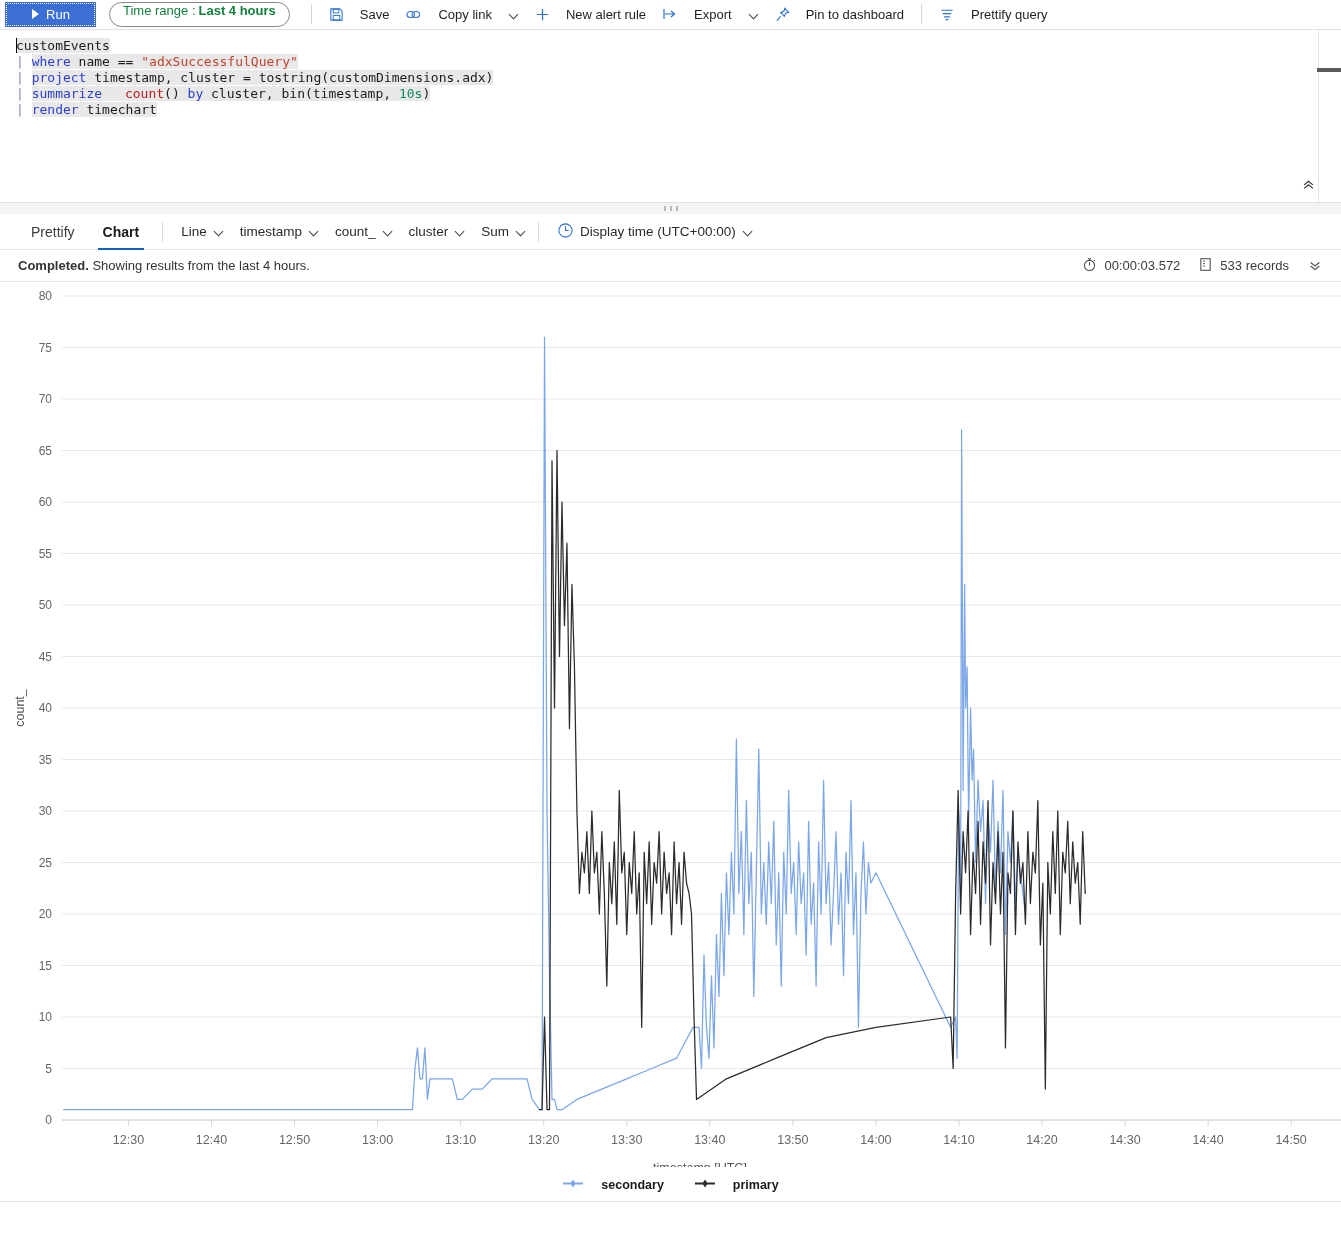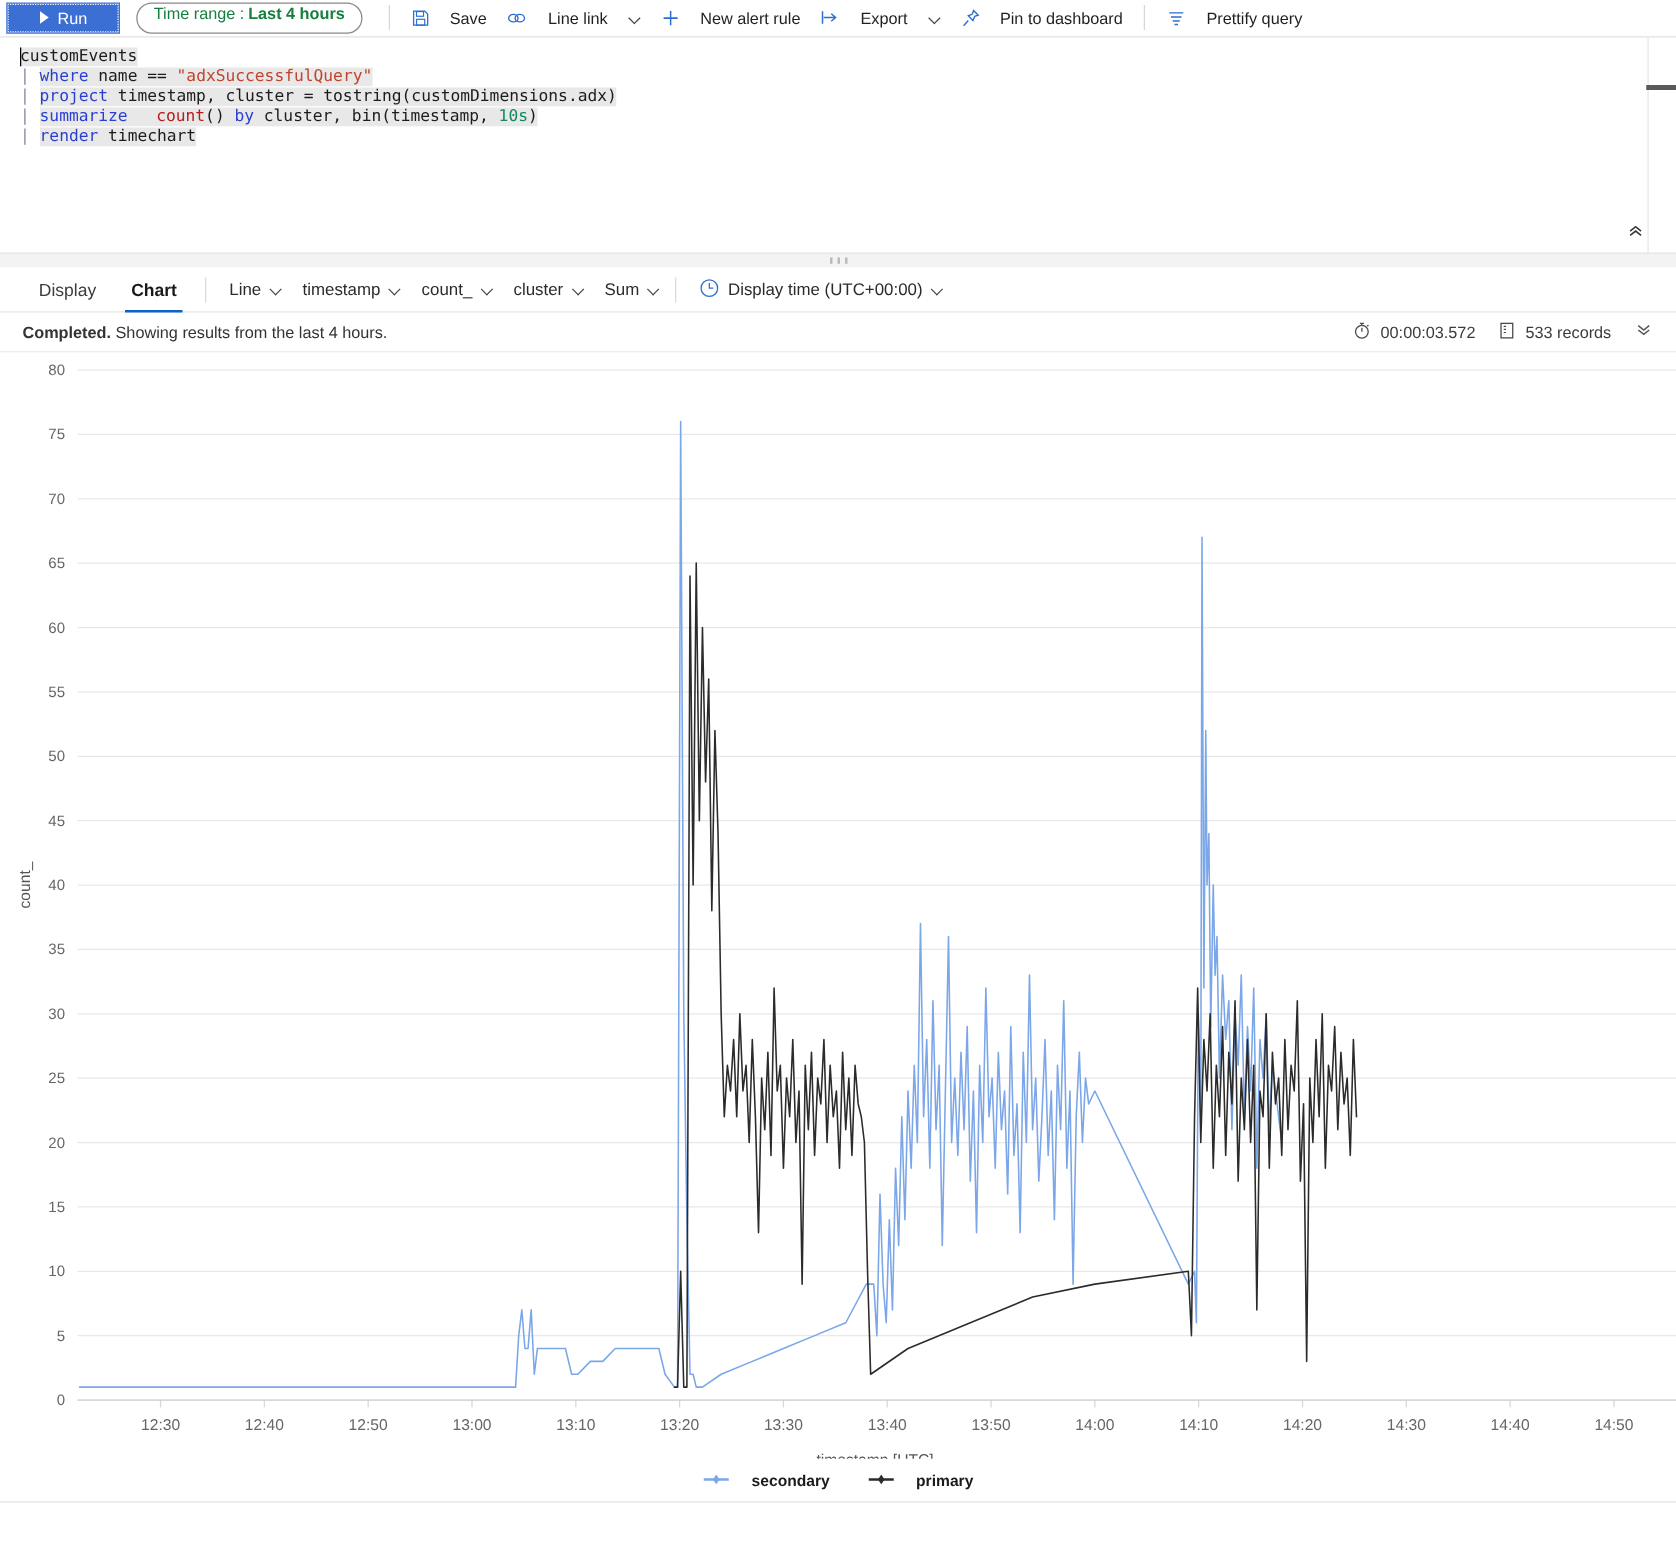--- a/index.html
+++ b/index.html
@@ -160,21 +160,21 @@
   .statusbar {
     height:32px;
     display:flex; align-items:center;
     padding:0 18px 0 18px;
     border-bottom:1px solid #e6e6e6;
     font-size:13px;
     color:#333;
   }
   .statusbar .left b { font-weight:700; }
   .statusbar .right {
-    margin-left:auto; display:flex; gap:18px; color:#3b3b3b;
+    margin-left:auto; display:flex; align-items:center; gap:18px; color:#3b3b3b;
   }
   .sb-item { display:flex;align-items:center;gap:7px; }
   .dblchev { width:16px;height:14px;cursor:pointer;}
 
   
   .chart-area {
     position:relative;
     height:920px;
     background:#fff;
   }
@@ -215,21 +215,21 @@
     <span>Save</span>
   </div>
 
   <div class="tbitem">
     <span>
       <svg width="17" height="15" viewBox="0 0 18 16">
           <ellipse cx="6" cy="8" rx="4" ry="3.2" fill="none" stroke="#2b6fd0" stroke-width="1.2"></ellipse>
           <ellipse cx="11.5" cy="8" rx="4" ry="3.2" fill="none" stroke="#2b6fd0" stroke-width="1.2"></ellipse>
         </svg>
     </span>
-    <span>Line link</span>
+    <span>Copy link</span>
     <span class="chev"></span>
   </div>
 
   <div class="tbitem">
     <span>
       <svg width="15" height="15" viewBox="0 0 16 16">
           <path d="M8 2v12M2 8h12" stroke="#2b6fd0" stroke-width="1.3"></path>
         </svg>
     </span>
     <span>New alert rule</span>
@@ -281,21 +281,21 @@
 </div>
 
 <div class="splitter">
   <i></i>
   <i></i>
   <i></i>
 </div>
 
 <div class="tabbar">
   <div class="tab">
-    <span>Display</span>
+    <span>Prettify</span>
   </div>
   <div class="tab active">
     <span>Chart</span>
   </div>
 
   <div class="tabsep"></div>
 
   <div class="dd">
     <span>Line</span>
     <span class="chev"></span>

